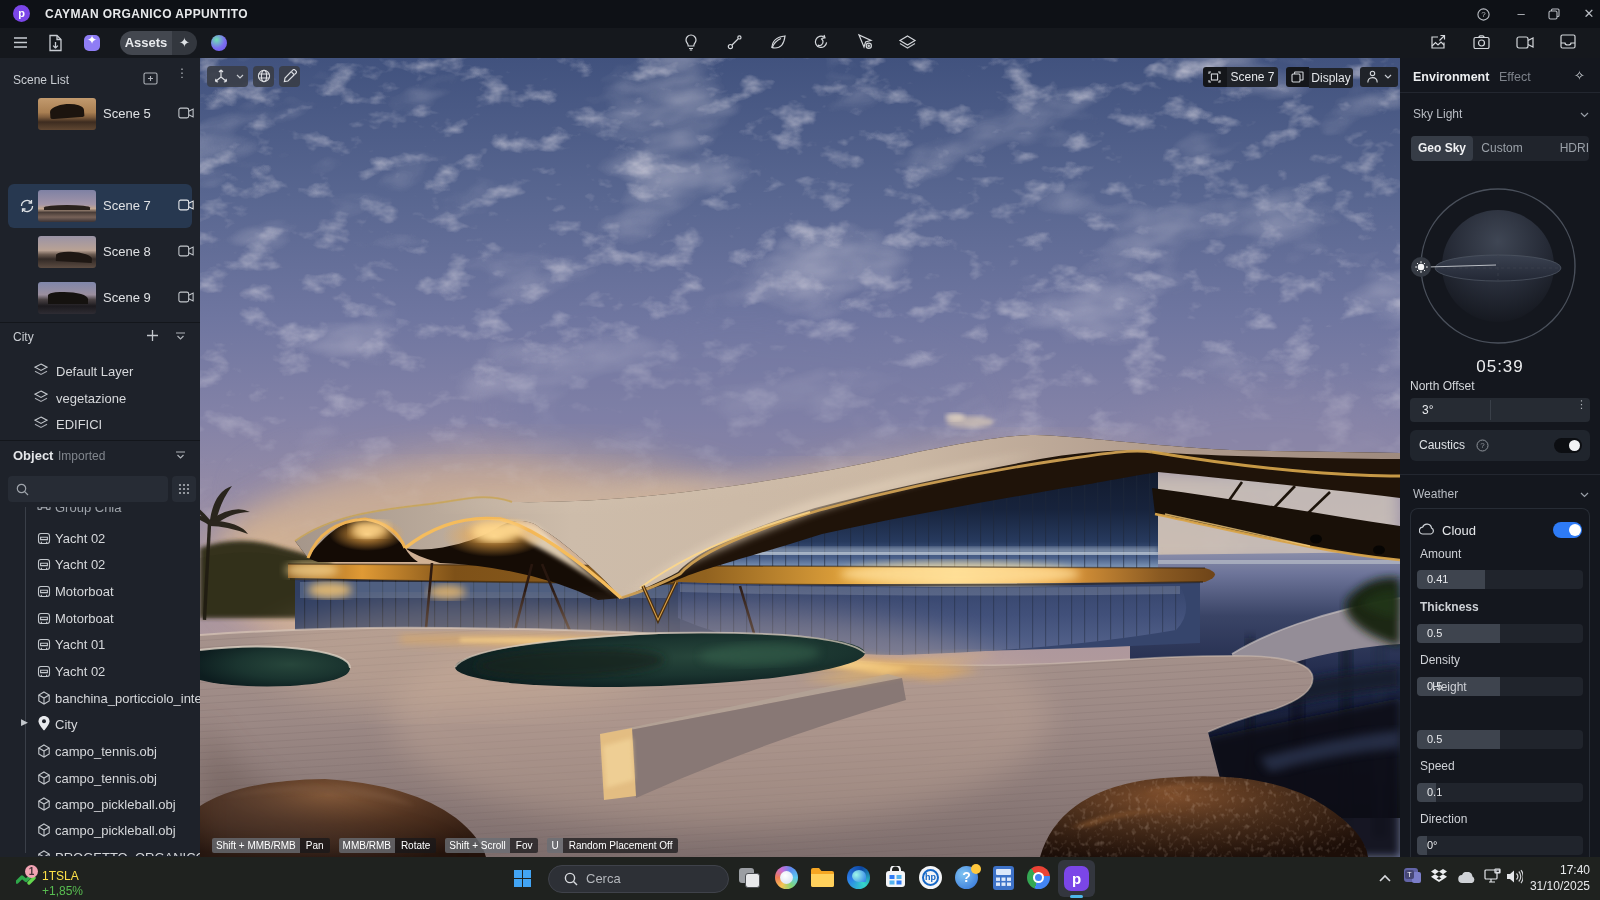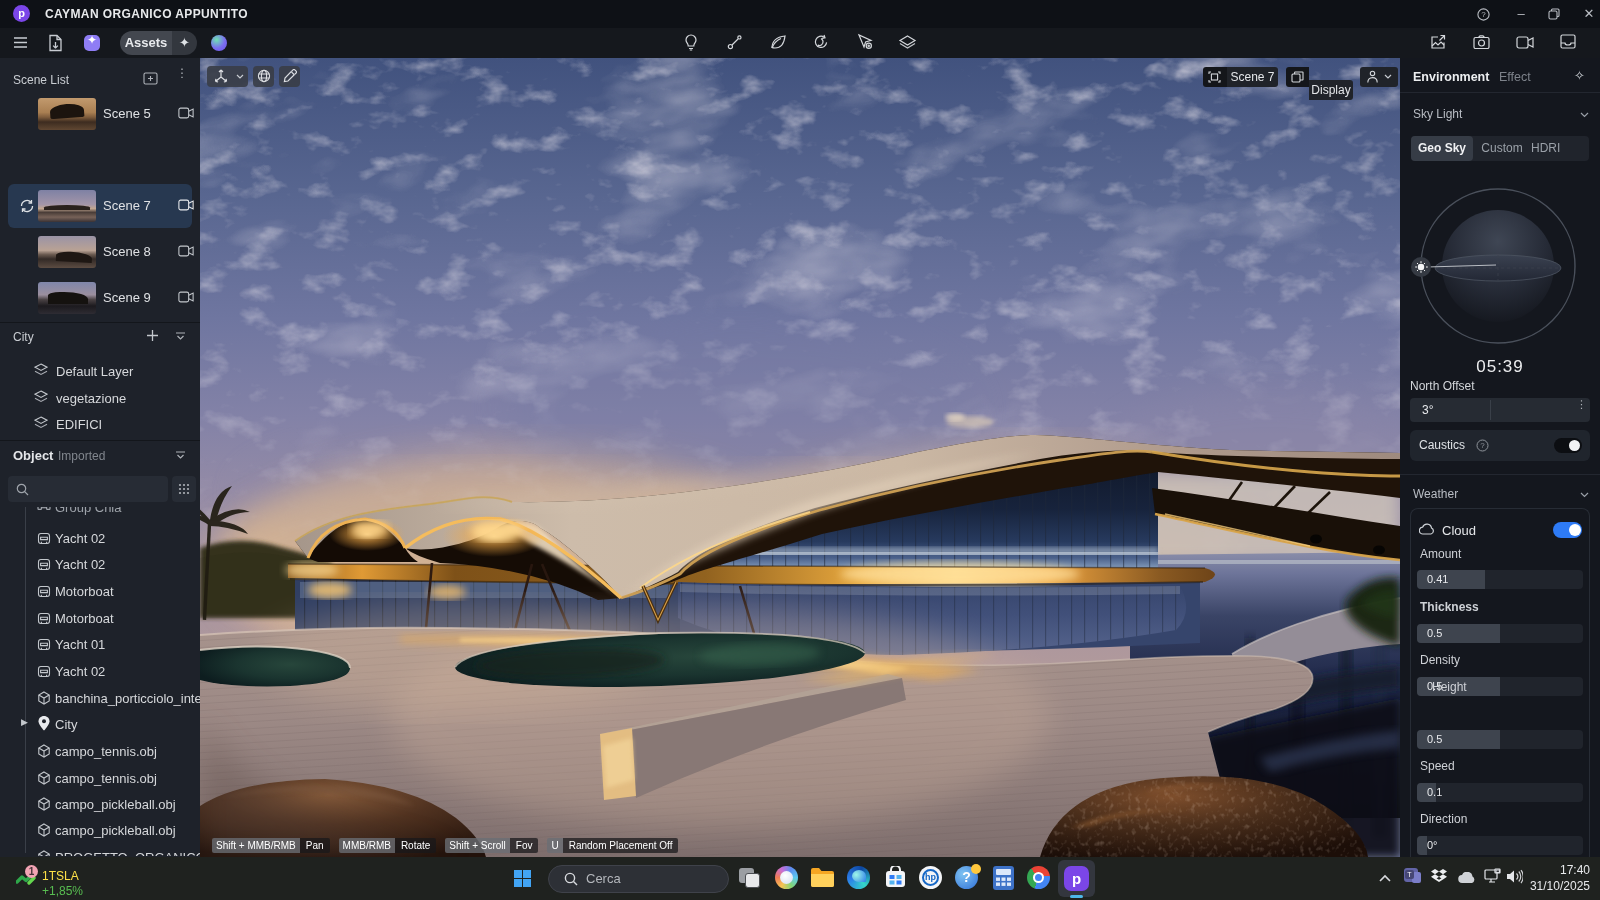--- a/index.html
+++ b/index.html
@@ -495,21 +495,21 @@
         </g>
       </svg>
   <div class="abs" style="left:1027px;top:9px;width:51px;height:20px;border-radius:0 3px 3px 0;background:#202329;color:#e4e6e9;font-size:12px;text-align:center;line-height:20px;">Scene 7</div>
   <div class="abs" style="left:1086px;top:9px;width:23px;height:20px;border-radius:3px 0 0 3px;background:#14161a;"></div>
   <svg class="abs" style="left:1091px;top:13px;" width="13" height="12" viewBox="0 0 13 12">
         <g fill="none" stroke="#d4d7db" stroke-width="1.1">
           <rect x="1" y="3" width="8" height="8" rx="1"></rect>
           <path d="M3.6 3V1.6A0.6 0.6 0 0 1 4.2 1H11.4a0.6 0.6 0 0 1 0.6 0.6V8.4a0.6 0.6 0 0 1-0.6 0.6H9"></path>
         </g>
       </svg>
-  <div class="abs" style="left:1109px;top:22px;width:44px;height:20px;border-radius:0 3px 3px 0;background:#202329;color:#e4e6e9;font-size:12px;text-align:center;line-height:20px;">Display</div>
+  <div class="abs" style="left:1109px;top:10px;width:44px;height:20px;border-radius:0 3px 3px 0;background:#202329;color:#e4e6e9;font-size:12px;text-align:center;line-height:20px;">Display</div>
   <div class="abs" style="left:1160px;top:9px;width:38px;height:20px;border-radius:3px;background:#202329;"></div>
   <svg class="abs" style="left:1166px;top:12px;" width="13" height="14" viewBox="0 0 13 14">
         <g fill="none" stroke="#d4d7db" stroke-width="1.1">
           <circle cx="6.5" cy="3.4" r="2.2"></circle>
           <path d="M1.8 12.6c0-3 1.8-5 4.7-5s4.7 2 4.7 5"></path>
         </g>
       </svg>
   <svg class="abs" style="left:1184px;top:16px;" width="8" height="5" viewBox="0 0 8 5">
         <path d="M1 1l3 3 3-3" fill="none" stroke="#c8ccd2" stroke-width="1.2"></path>
       </svg>
@@ -808,21 +808,21 @@
     <div class="abs" style="left:0;top:92px;width:200px;height:1px;background:#232730;"></div>
     <div class="abs" style="left:13px;top:107px;color:#b9bdc4;font-size:12px;">Sky Light</div>
     <svg class="abs" style="left:180px;top:112px;" width="9" height="6" viewBox="0 0 9 6">
         <path d="M1 1l3.5 3.5L8 1" fill="none" stroke="#9aa0a8" stroke-width="1.2"></path>
       </svg>
 
     <div class="abs" style="left:11px;top:136px;width:178px;height:25px;background:#20242c;border-radius:4px;"></div>
     <div class="abs" style="left:11px;top:136px;width:62px;height:25px;background:#363c46;border-radius:4px;"></div>
     <div class="abs" style="left:11px;top:141px;width:62px;text-align:center;color:#f0f1f3;font-size:12px;font-weight:bold;">Geo Sky</div>
     <div class="abs" style="left:73px;top:141px;width:58px;text-align:center;color:#9aa0a8;font-size:12px;">Custom</div>
-    <div class="abs" style="left:131px;top:141px;width:58px;text-align:left;color:#9aa0a8;font-size:12px;">HDRI</div>
+    <div class="abs" style="left:131px;top:141px;width:58px;text-align:right;color:#9aa0a8;font-size:12px;">HDRI</div>
 
     <svg class="abs" style="left:0px;top:178px;" width="200" height="180" viewBox="0 0 200 180">
       <defs>
         <radialGradient id="sphg" cx="50%" cy="28%" r="75%">
           <stop offset="0%" stop-color="#3f4654"></stop>
             <stop offset="55%" stop-color="#272c38"></stop>
             <stop offset="100%" stop-color="#14171e"></stop>
         </radialGradient>
         <linearGradient id="eqg" x1="0" y1="0" x2="0" y2="1">
           <stop offset="0%" stop-color="#3a4150"></stop>

